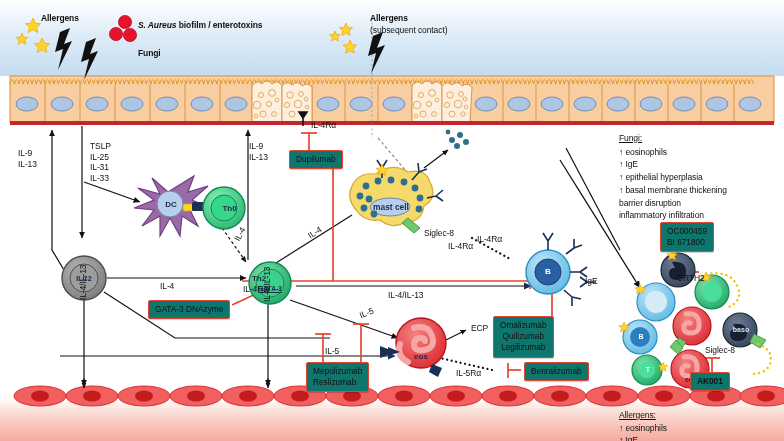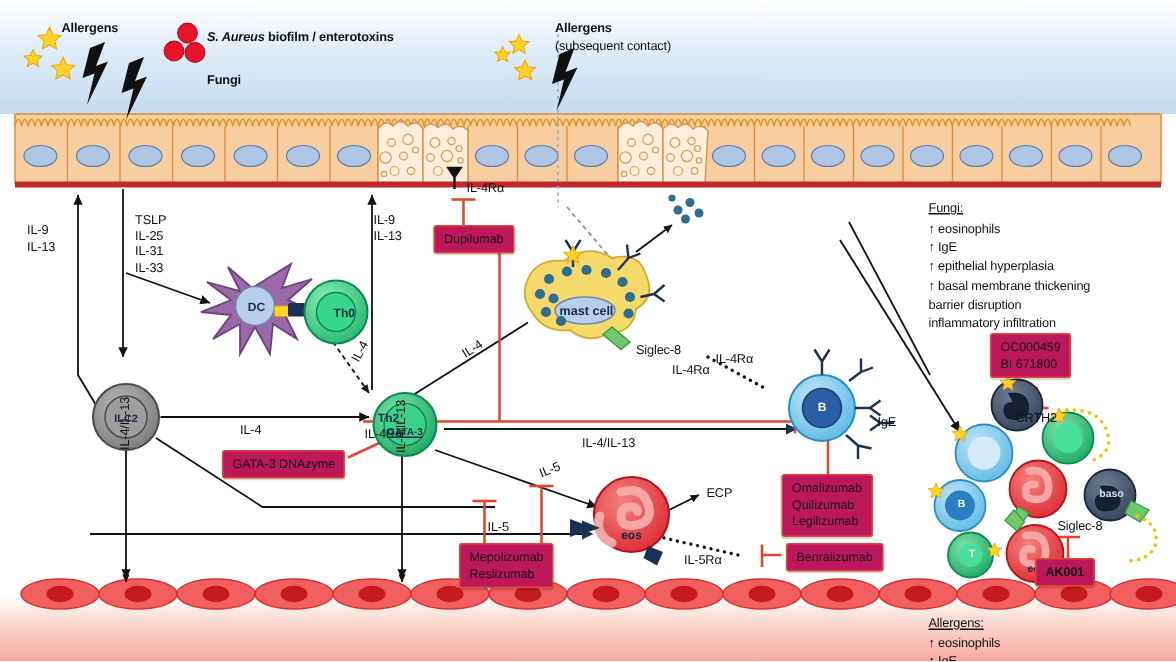--- a/index.html
+++ b/index.html
@@ -3,21 +3,21 @@
 <meta charset="utf-8">
 <style>
   html,body{margin:0;padding:0;background:#fff;}
   body{font-family:"Liberation Sans",sans-serif;}
   #stage{position:relative;width:784px;height:441px;overflow:hidden;background:#fff;}
   #stage > *{position:absolute;}
   .lbl{font-size:8.5px;color:#111;line-height:1.25;white-space:pre;letter-spacing:-0.1px;}
   .lbl.b{font-weight:bold;}
   .lbl.i{font-style:italic;}
   .drug{
-    background:#be185d;border:1.6px solid #e2462f;border-radius:2px;
+    background:#0f766e;border:1.6px solid #e2462f;border-radius:2px;
     font-size:8.3px;color:#111;line-height:1.35;padding:3px 6px;white-space:pre;
     box-shadow:0 1px 1px rgba(0,0,0,.18);
   }
   .cellTxt{font-size:8px;font-weight:bold;color:#1b2a46;text-align:center;}
   svg{position:absolute;left:0;top:0;overflow:visible;}
 </style>
 </head>
 <body>
 
 <div id="stage">
@@ -502,21 +502,21 @@
   <div class="cellTxt" style="left:411px;top:352px;width:20px;">eos</div>
   <div class="cellTxt" style="left:731px;top:326px;width:20px;color:#cfe3f5;font-size:7px;">baso</div>
   <div class="cellTxt" style="left:643px;top:366px;width:10px;color:#fff;font-size:7px;">T</div>
   <div class="cellTxt" style="left:636px;top:333px;width:10px;color:#fff;font-size:7px;">B</div>
   <div class="cellTxt" style="left:681px;top:376px;width:20px;font-size:7px;">eos</div>
 
   <div class="drug" style="left:289px;top:150px;">Dupilumab</div>
   <div class="drug" style="left:148px;top:300px;">GATA-3 DNAzyme</div>
   <div class="drug" style="left:306px;top:362px;">Mepolizumab
 Reslizumab</div>
-  <div class="drug" style="left:521px;top:316px;">Omalizumab
+  <div class="drug" style="left:493px;top:316px;text-align:center;">Omalizumab
 Quilizumab
 Legilizumab</div>
   <div class="drug" style="left:524px;top:362px;">Benralizumab</div>
   <div class="drug" style="left:660px;top:222px;">OC000459
 BI 671800</div>
   <div class="drug" style="left:690px;top:372px;font-weight:bold;">AK001</div>
 
   <div style="left:619px;top:133px;">
     <div class="lbl" style="text-decoration:underline;">Fungi:</div>
     <div class="lbl" style="margin-top:2px;line-height:1.5;">↑ eosinophils

